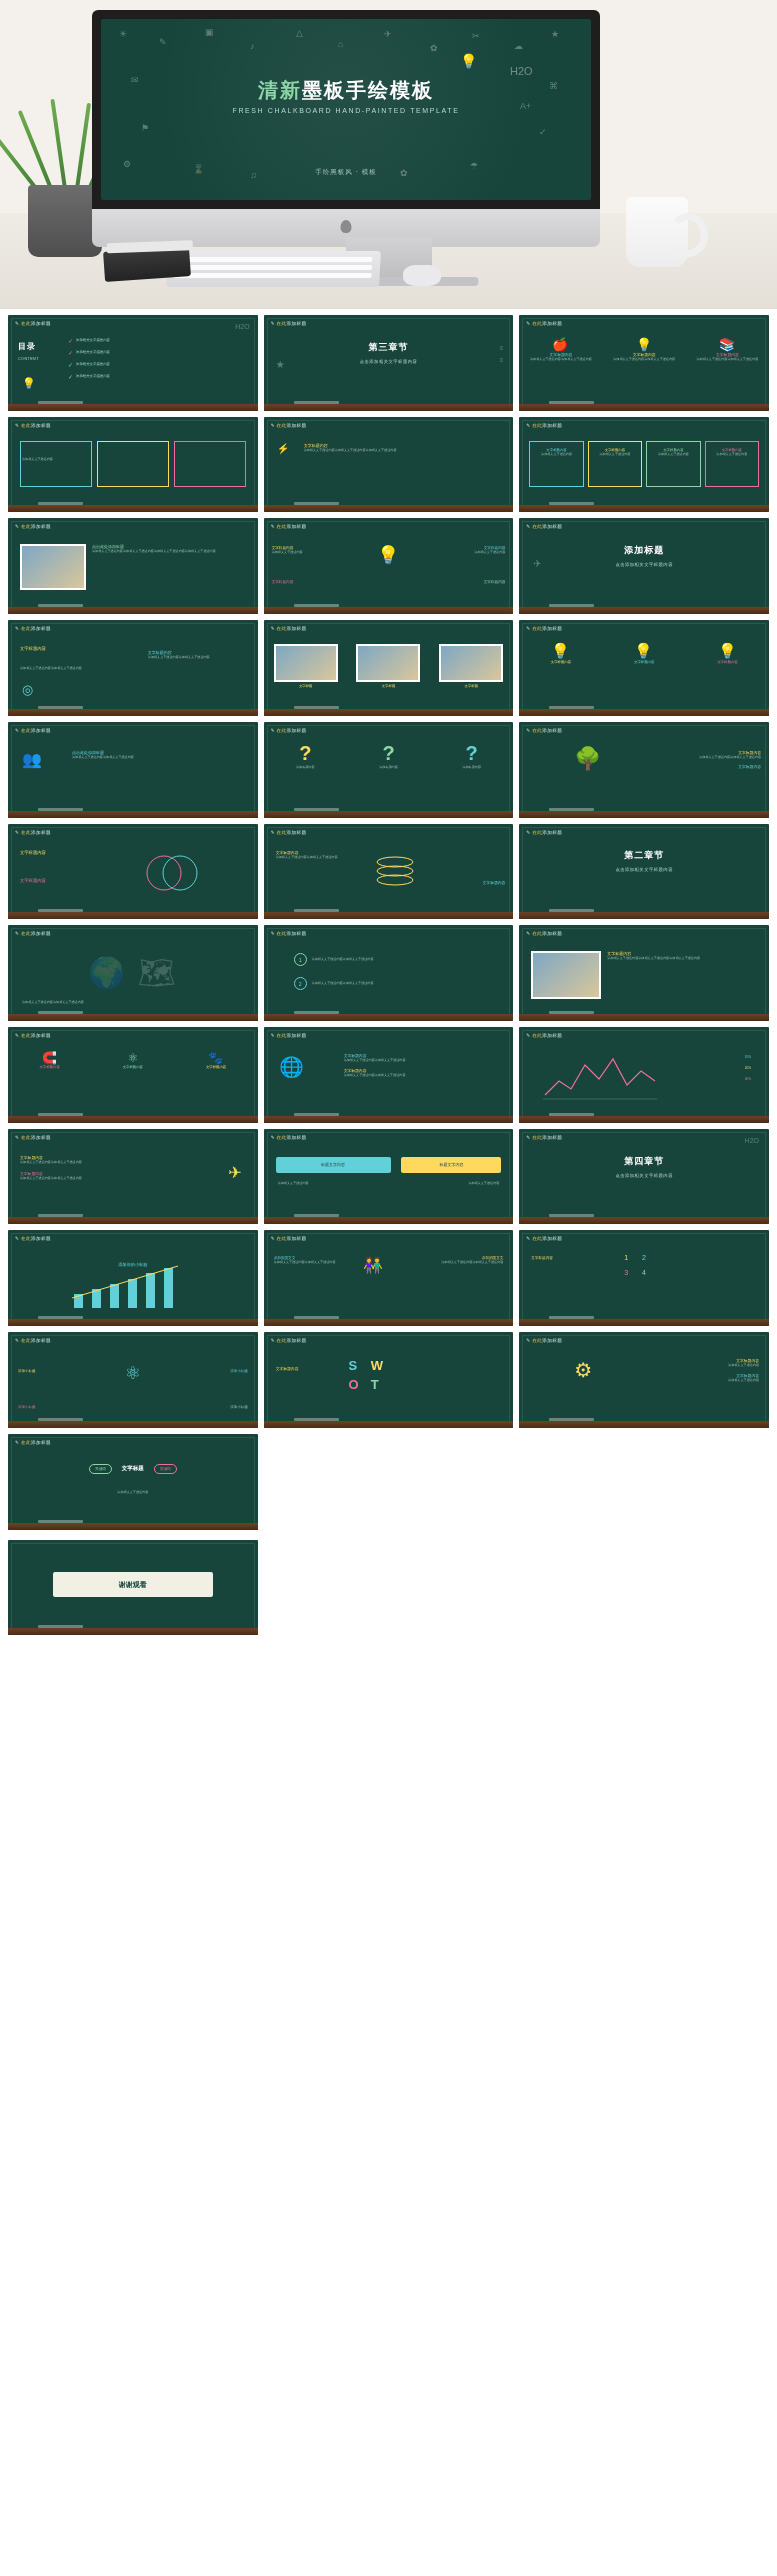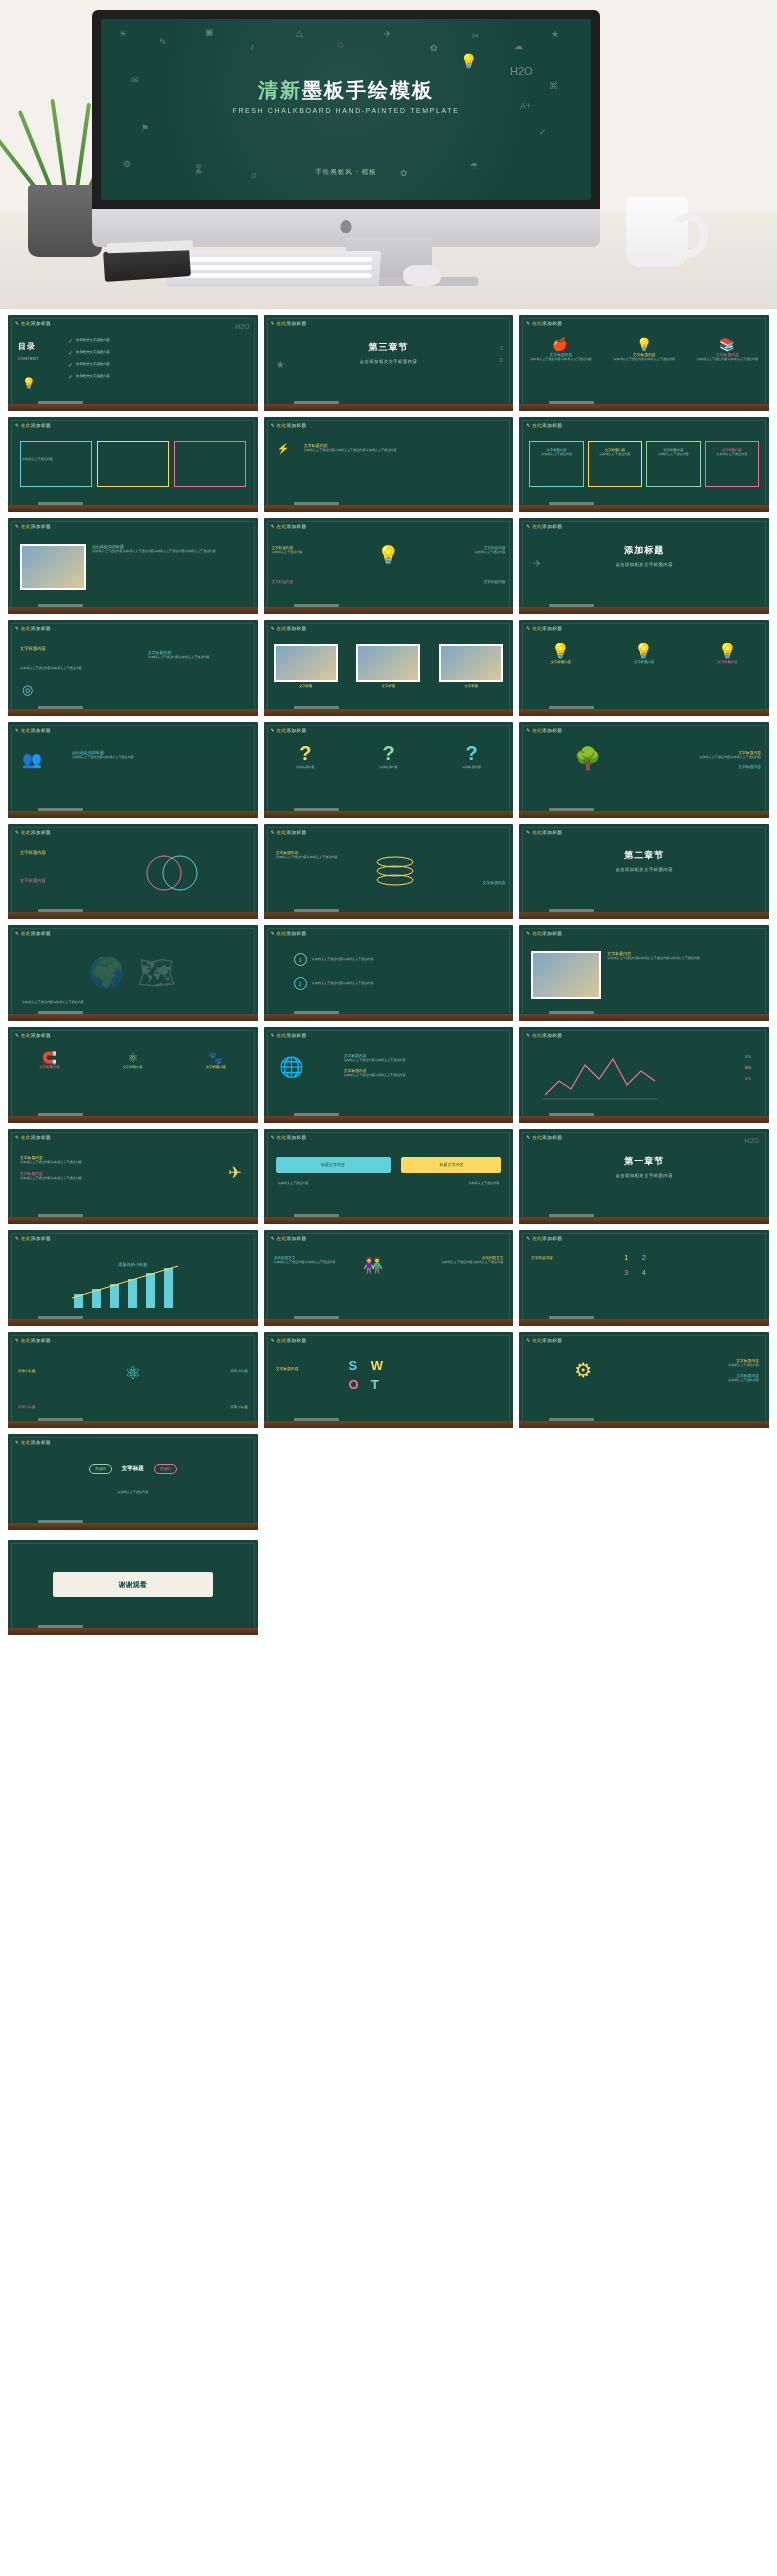--- a/index.html
+++ b/index.html
@@ -562,21 +562,21 @@
                   display:flex;align-items:center;justify-content:center;color:#17453c;font-size:4px">标题文字内容</div>
       <div class="body-txt" style="position:absolute;left:14px;top:52px">添加相关文字描述内容</div>
       <div class="body-txt" style="position:absolute;right:14px;top:52px">添加相关文字描述内容</div>
     </div>
 
     <div class="slide">
       <div class="frame"></div>
         <div class="tray"></div>
       <div class="hdr">✎ <b>在此</b>添加标题</div>
       <div class="ctr">
-        <div class="ttl">第一章节</div>
+        <div class="ttl">第四章节</div>
         <div class="sub">点击添加相关文字标题内容</div>
       </div>
       <div class="doodle" style="right:10px;top:8px;font-size:7px">H2O</div>
     </div>
 
     <div class="slide">
       <div class="frame"></div>
         <div class="tray"></div>
       <div class="hdr">✎ <b>在此</b>添加标题</div>
       <div class="center-abs" style="top:22px">

